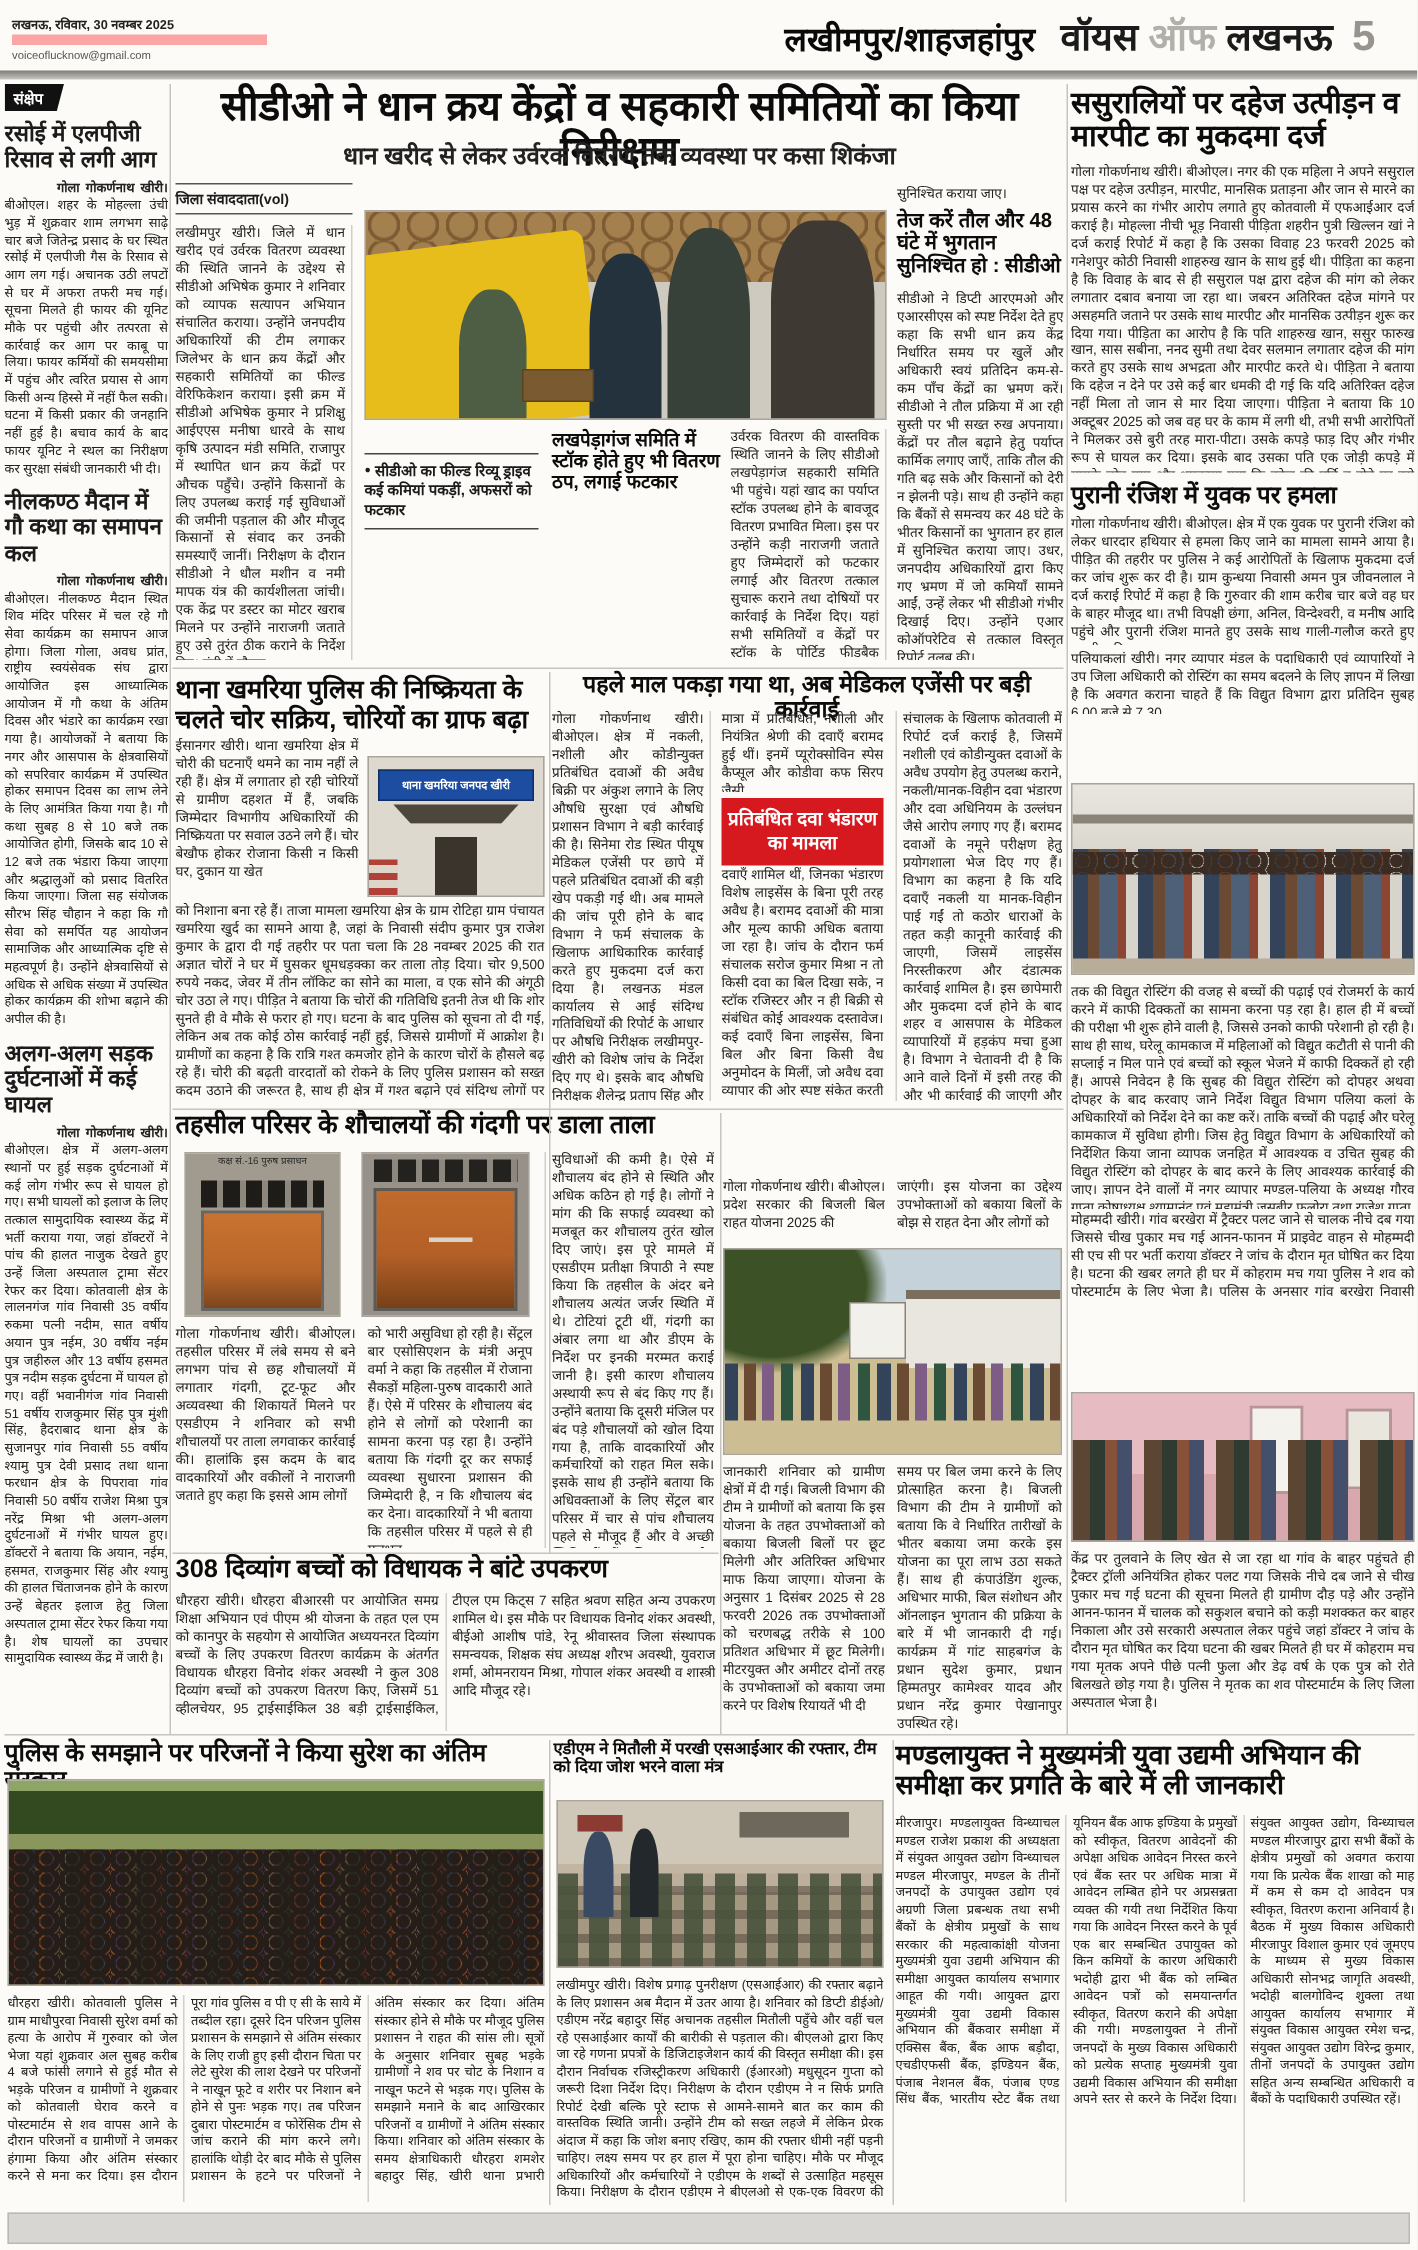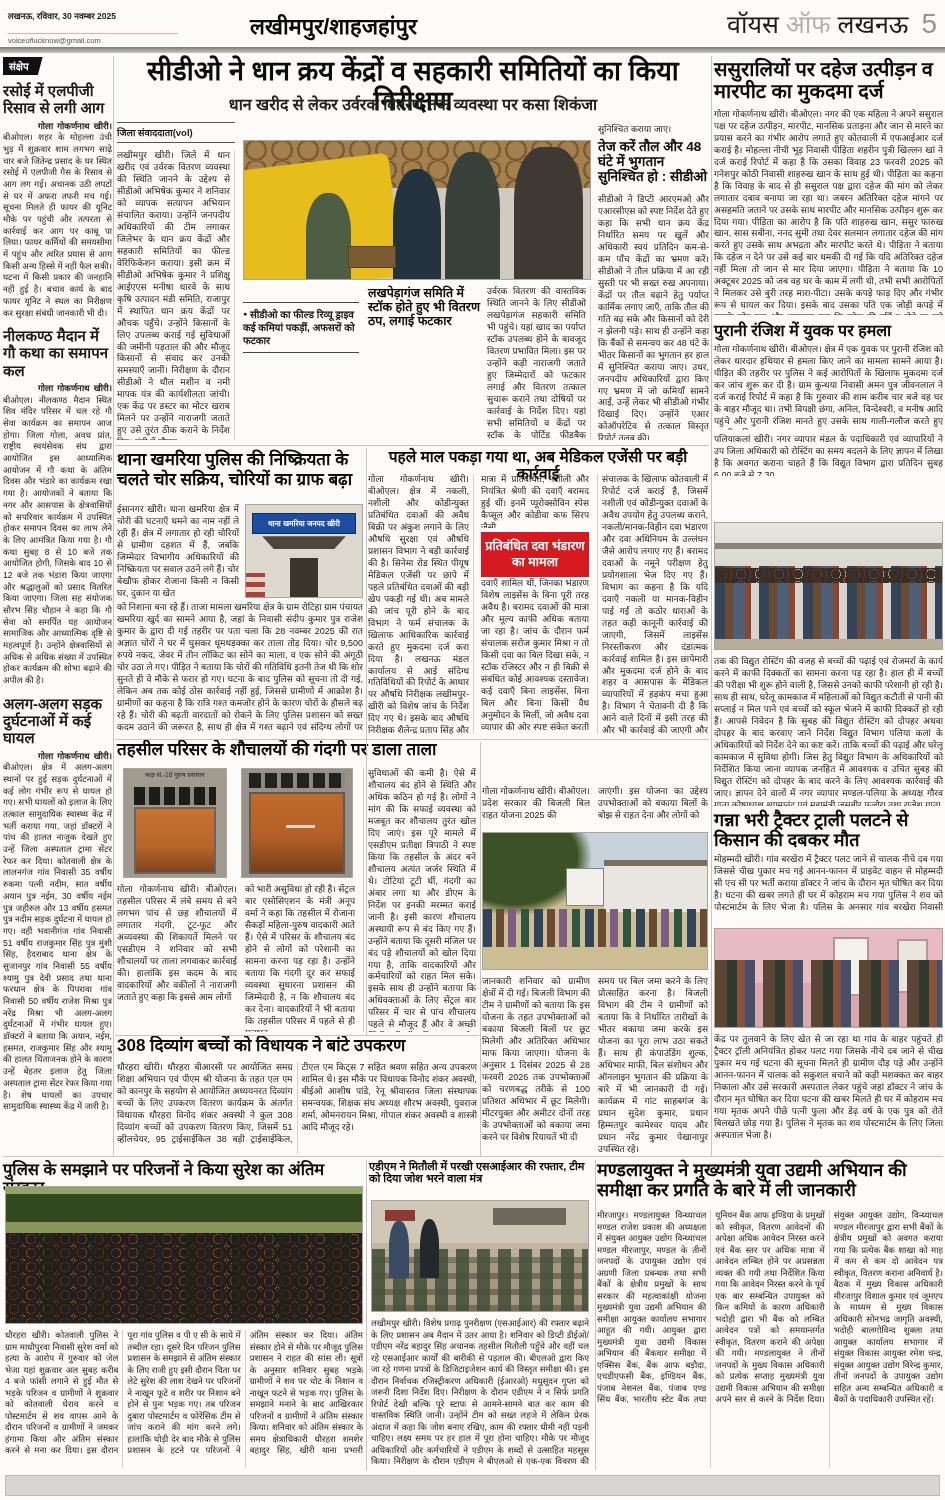--- a/index.html
+++ b/index.html
@@ -11,24 +11,24 @@
   .bt-sm{font-size:8.6px;line-height:1.34;text-align:justify;color:#222;overflow:hidden;}
   .vline{position:absolute;width:1px;background:#c7c4bd;}
   .hline{position:absolute;height:1px;background:#c7c4bd;}
   .photo{position:absolute;overflow:hidden;background:#cfcac0;border:1px solid #a9a59c;}
   .cols3{column-count:3;column-gap:9px;column-rule:1px solid #d2cfc8;}
   .cols2{column-count:2;column-gap:9px;column-rule:1px solid #d2cfc8;}
   .byline{font-size:9.5px;font-weight:bold;border-top:1px solid #555;border-bottom:1px solid #555;padding:3px 0;}
   .caption{font-size:10px;font-weight:bold;line-height:1.3;border-top:1.5px solid #444;border-bottom:1.5px solid #444;padding:5px 0;}
   .redbox{background:#d6191f;color:#fff;font-weight:bold;font-size:12.5px;line-height:1.25;text-align:center;padding:7px 3px;}
   
-  .mh-date{font-size:8.5px;font-weight:bold;color:#222;border-bottom:1px solid #fca5a5;padding-bottom:12px;}
+  .mh-date{font-size:8.5px;font-weight:bold;color:#222;border-bottom:7px solid #fca5a5;padding-bottom:2px;}
   .mh-mail{font-size:7.5px;color:#555;padding-top:2px;}
-  .mh-section{font-size:22px;font-weight:bold;text-align:left;color:#090909;}
-  .mh-brand{font-size:25px;font-weight:normal;text-align:right;white-space:nowrap;}
+  .mh-section{font-size:22px;font-weight:bold;text-align:right;color:#090909;}
+  .mh-brand{font-size:25px;font-weight:bold;text-align:center;white-space:nowrap;}
   .mh-brand .gray{color:#b2b0ab;}
   .mh-pg{color:#97948e;font-size:28px;margin-left:6px;}
   .mh-rule{position:absolute;left:0;top:47px;width:945px;height:6px;background:linear-gradient(180deg,#7d7b76,#c9c7c2);}
   
   .brf-label{display:inline-block;background:#111;color:#fff;font-size:10px;font-weight:bold;padding:2px 14px 2px 6px;clip-path:polygon(0 0,100% 0,88% 100%,0 100%);}
   .brf-h{font-size:14.5px;font-weight:bold;line-height:1.15;margin:7px 0 4px;}
   .brf-b{font-size:8.6px;line-height:1.36;text-align:justify;color:#222;}
   .dl{font-weight:bold;margin-left:35px;}
   
   .ph-sign{position:absolute;left:5%;right:5%;top:9%;height:22%;background:#1c4da1;color:#fff;font-size:7.5px;font-weight:bold;display:flex;align-items:center;justify-content:center;text-align:center;border:1px solid #0d2d66;}
@@ -115,34 +115,33 @@
       <div class="abs" style="left:0;top:0;right:0;height:52%;background:linear-gradient(180deg,#e8e6e0,#d4d0c6)"></div>
       <div class="abs" style="left:0;top:16%;right:0;height:5%;background:#8a8478"></div>
       <div class="abs" style="left:0;bottom:0;right:0;height:22%;background:#b7ad99"></div>
       <div class="ppl" style="bottom:8%;height:58%;background:repeating-linear-gradient(90deg,#32435a 0 10px,#6b4a33 10px 18px,#4e6078 18px 30px,#8a4632 30px 36px,#d8d4cc 36px 44px)"></div>
       <div class="ppl" style="bottom:52%;height:12%;background:repeating-radial-gradient(circle at 7px 6px,#3a2c22 0 4px,rgba(0,0,0,0) 5px);background-size:19px 12px"></div>
     </div>
     <p class="bt" style="position:absolute;left:0;top:222px;width:229px;height:150px">तक की विद्युत रोस्टिंग की वजह से बच्चों की पढ़ाई एवं रोजमर्रा के कार्य करने में काफी दिक्कतों का सामना करना पड़ रहा है। हाल ही में बच्चों की परीक्षा भी शुरू होने वाली है, जिससे उनको काफी परेशानी हो रही है। साथ ही साथ, घरेलू कामकाज में महिलाओं को विद्युत कटौती से पानी की सप्लाई न मिल पाने एवं बच्चों को स्कूल भेजने में काफी दिक्कतें हो रही हैं। आपसे निवेदन है कि सुबह की विद्युत रोस्टिंग को दोपहर अथवा दोपहर के बाद करवाए जाने निर्देश विद्युत विभाग पलिया कलां के अधिकारियों को निर्देश देने का कष्ट करें। ताकि बच्चों की पढ़ाई और घरेलू कामकाज में सुविधा होगी। जिस हेतु विद्युत विभाग के अधिकारियों को निर्देशित किया जाना व्यापक जनहित में आवश्यक व उचित सुबह की विद्युत रोस्टिंग को दोपहर के बाद करने के लिए आवश्यक कार्रवाई की जाए। ज्ञापन देने वालों में नगर व्यापार मण्डल-पलिया के अध्यक्ष गौरव गुप्ता कोषाध्यक्ष श्यामानंद एवं महामंत्री जसबीर फलोरा तथा राजेश गुप्ता, देवेंद्र अरोड़ा, सुखविंदर सिंह सहित अनेक व्यापारी गण शामिल रहे।</p>
   </section>
 
   <section class="abs" style="left:714px;top:808px;width:229px;height:348px">
-    <h2 class="hd" style="font-size:18px;margin:2px 0 4px">गन्ना भरी ट्रैक्टर ट्राली पलटने से किसान की दबकर मौत</h2>
     <p class="bt" style="height:56px">मोहम्मदी खीरी। गांव बरखेरा में ट्रैक्टर पलट जाने से चालक नीचे दब गया जिससे चीख पुकार मच गई आनन-फानन में प्राइवेट वाहन से मोहम्मदी सी एच सी पर भर्ती कराया डॉक्टर ने जांच के दौरान मृत घोषित कर दिया है। घटना की खबर लगते ही घर में कोहराम मच गया पुलिस ने शव को पोस्टमार्टम के लिए भेजा है। पुलिस के अनुसार गांव बरखेरा निवासी शिववीर 32 वर्षीय पुत्र रामपाल शनिवार शाम 5 बजे करीब अपने ट्रैक्टर ट्राली में गन्ना भरकर चीनी मिल के क्रय</p>
     <div class="photo" style="left:0;top:120px;width:229px;height:100px" id="ph-tractor">
       <div class="abs" style="left:0;top:0;right:0;bottom:0;background:linear-gradient(180deg,#e6bcc2 0 55%,#d8a8ae 55% 100%)"></div>
       <div class="abs" style="left:52%;top:8%;width:16%;height:60%;background:#f4f2ec;border:2px solid #b8949a"></div>
       <div class="abs" style="left:80%;top:10%;width:14%;height:55%;background:#e9e6de;border:2px solid #b8949a"></div>
       <div class="ppl" style="bottom:0;height:68%;background:repeating-linear-gradient(90deg,#5a4632 0 12px,#2f3b30 12px 22px,#87513a 22px 30px,#44506b 30px 40px,rgba(0,0,0,0) 40px 48px)"></div>
     </div>
     <p class="bt" style="position:absolute;left:0;top:226px;width:229px;height:120px">केंद्र पर तुलवाने के लिए खेत से जा रहा था गांव के बाहर पहुंचते ही ट्रैक्टर ट्रॉली अनियंत्रित होकर पलट गया जिसके नीचे दब जाने से चीख पुकार मच गई घटना की सूचना मिलते ही ग्रामीण दौड़ पड़े और उन्होंने आनन-फानन में चालक को सकुशल बचाने को कड़ी मशक्कत कर बाहर निकाला और उसे सरकारी अस्पताल लेकर पहुंचे जहां डॉक्टर ने जांच के दौरान मृत घोषित कर दिया घटना की खबर मिलते ही घर में कोहराम मच गया मृतक अपने पीछे पत्नी फुला और डेढ़ वर्ष के एक पुत्र को रोते बिलखते छोड़ गया है। पुलिस ने मृतक का शव पोस्टमार्टम के लिए जिला अस्पताल भेजा है।</p>
   </section>
 
   <section class="abs" style="left:115px;top:446px;width:251px;height:292px">
     <h2 class="hd" style="font-size:17px;margin:4px 2px 4px;line-height:1.2">थाना खमरिया पुलिस की निष्क्रियता के चलते चोर सक्रिय, चोरियों का ग्राफ बढ़ा</h2>
-    <p class="bt" style="position:absolute;left:2px;top:58px;width:122px;height:96px">ईसानगर खीरी। थाना खमरिया क्षेत्र में चोरी की घटनाएँ थमने का नाम नहीं ले रही हैं। क्षेत्र में लगातार हो रही चोरियों से ग्रामीण दहशत में हैं, जबकि जिम्मेदार विभागीय अधिकारियों की निष्क्रियता पर सवाल उठने लगे हैं। चोर बेखौफ होकर रोजाना किसी न किसी घर, दुकान या खेत</p>
+    <p class="bt" style="position:absolute;left:2px;top:46px;width:122px;height:96px">ईसानगर खीरी। थाना खमरिया क्षेत्र में चोरी की घटनाएँ थमने का नाम नहीं ले रही हैं। क्षेत्र में लगातार हो रही चोरियों से ग्रामीण दहशत में हैं, जबकि जिम्मेदार विभागीय अधिकारियों की निष्क्रियता पर सवाल उठने लगे हैं। चोर बेखौफ होकर रोजाना किसी न किसी घर, दुकान या खेत</p>
     <div class="photo" style="left:130px;top:58px;width:118px;height:94px" id="ph-police">
       <div class="abs" style="left:0;top:0;right:0;bottom:0;background:#ded9cf"></div>
       <div class="ph-sign">थाना खमरिया जनपद खीरी</div>
       <div class="abs" style="left:14%;top:34%;width:72%;height:14%;background:#4c463c;clip-path:polygon(0 0,100% 0,86% 100%,14% 100%)"></div>
       <div class="abs" style="left:38%;bottom:0;width:24%;height:42%;background:#3a342c"></div>
       <div class="abs" style="left:0;bottom:0;width:16%;height:26%;background:repeating-linear-gradient(0deg,#b04038 0 5px,#ddd6c8 5px 10px)"></div>
     </div>
     <p class="bt" style="position:absolute;left:2px;top:156px;width:246px;height:132px">को निशाना बना रहे हैं। ताजा मामला खमरिया क्षेत्र के ग्राम रोटिहा ग्राम पंचायत खमरिया खुर्द का सामने आया है, जहां के निवासी संदीप कुमार पुत्र राजेश कुमार के द्वारा दी गई तहरीर पर पता चला कि 28 नवम्बर 2025 की रात अज्ञात चोरों ने घर में घुसकर धूमधड़क्का कर ताला तोड़ दिया। चोर 9,500 रुपये नकद, जेवर में तीन लॉकिट का सोने का माला, व एक सोने की अंगूठी चोर उठा ले गए। पीड़ित ने बताया कि चोरों की गतिविधि इतनी तेज थी कि शोर सुनते ही वे मौके से फरार हो गए। घटना के बाद पुलिस को सूचना तो दी गई, लेकिन अब तक कोई ठोस कार्रवाई नहीं हुई, जिससे ग्रामीणों में आक्रोश है। ग्रामीणों का कहना है कि रात्रि गश्त कमजोर होने के कारण चोरों के हौसले बढ़ रहे हैं। चोरी की बढ़ती वारदातों को रोकने के लिए पुलिस प्रशासन को सख्त कदम उठाने की जरूरत है, साथ ही क्षेत्र में गश्त बढ़ाने एवं संदिग्ध लोगों पर निगरानी जरूरी है। पीड़ित ने उच्चाधिकारियों से गुहार लगाई है कि घटना की निष्पक्ष जांच कर चोरों के खिलाफ कड़ी कार्रवाई की जाए, जिससे क्षेत्र में बढ़ते अपराध पर रोक लग सके।</p>
   </section>
 

